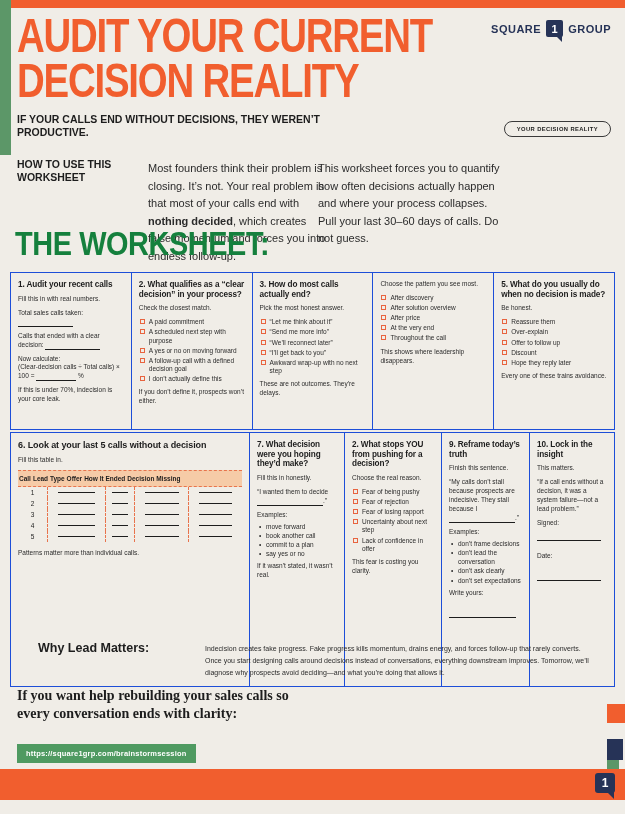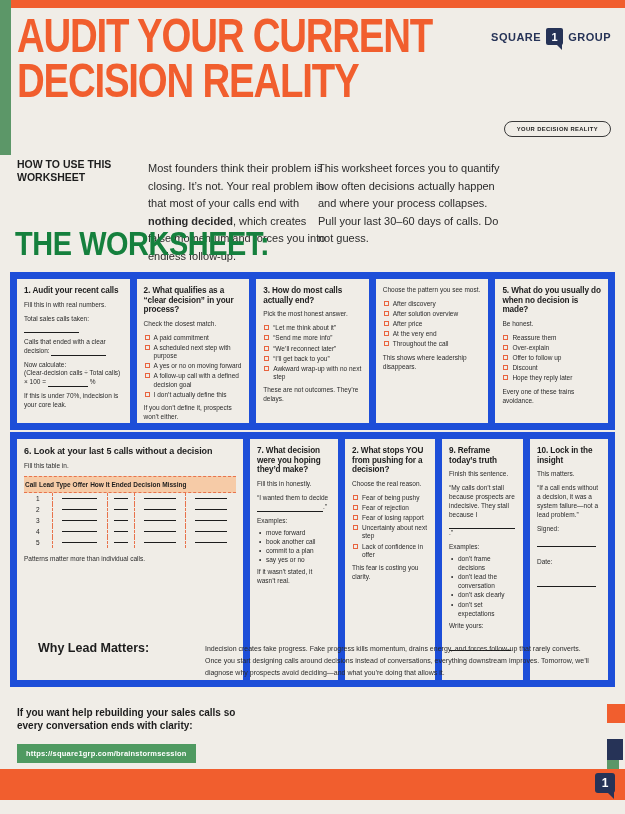--- a/index.html
+++ b/index.html
@@ -7,21 +7,21 @@
   .page {
     position:relative; width:625px; height:814px; margin:0 auto;
     background:#F0EDE7; overflow:hidden;
     font-family:"Liberation Sans", sans-serif; color:#1D1D1D;
   }
   
   .topbar  { position:absolute; left:0; top:0; width:625px; height:8px; background:#F15E2E; }
   .leftbar { position:absolute; left:0; top:0; width:11px; height:155px; background:#5C9768; z-index:2; }
 
   
-  .logo { position:absolute; right:14px; top:20px; display:flex; align-items:center; gap:5px;margin-top:8px; }
+  .logo { position:absolute; right:14px; top:20px; display:flex; align-items:center; gap:5px; }
   .logo-word { font-size:11px; font-weight:bold; color:#263357; letter-spacing:.5px; }
   .logo-mark { position:relative; width:17px; height:17px; background:#263357; color:#fff;
     display:inline-flex; align-items:center; justify-content:center;
     font-size:11px; font-weight:bold; border-radius:2px; }
   .logo-mark::after { content:""; position:absolute; right:1px; bottom:-5px;
     border-top:6px solid #263357; border-left:6px solid transparent; }
   .title { position:absolute; left:17px; top:14px; color:#F15E2E; font-weight:bold; }
   .tline { display:block; font-size:48px; line-height:.93; letter-spacing:-1.5px;
     transform:scaleX(.8); transform-origin:left; white-space:nowrap; }
   .subtitle { position:absolute; left:17px; top:113px; width:310px;
@@ -38,21 +38,21 @@
   .howto-col.c2 { left:318px; width:190px; }
 
   .ws-head { position:absolute; left:15px; top:224px; color:#15803d; font-weight:bold; }
   .tline2 { display:block; font-size:34px; letter-spacing:-.5px;
     transform:scaleX(.85); transform-origin:left; white-space:nowrap; }
 
   
   .row { position:absolute; left:10px; width:605px; display:flex; align-items:stretch; }
   .row1 { top:272px; height:158px; }
   .row2 { top:432px; height:255px; }
-  .wbox { border:7px solid #1d4ed8; padding:7px 7px 5px; overflow:hidden; background:#F0EDE7; }
+  .wbox { border:1px solid #1d4ed8; padding:7px 7px 5px; overflow:hidden; background:#F0EDE7; }
   .wbox + .wbox { border-left:0; }
   .row1 .wbox { flex:1 1 0; }
   .b6  { flex:0 0 240px; }
   .b7  { flex:0 0 95px; }
   .b8  { flex:0 0 97px; }
   .b9  { flex:0 0 88px; }
   .b10 { flex:0 0 85px; }
 
   .bt { font-size:8.2px; font-weight:bold; line-height:1.18; margin-bottom:5px; letter-spacing:-.1px; }
   .b6 .bt { font-size:9px; }
@@ -80,21 +80,21 @@
   .thead .c2,.thead .c3,.thead .c4,.thead .c5,
   .trow .c2,.trow .c3,.trow .c4,.trow .c5 { border-left:1px dashed #E8734C; }
   .wline { display:block; width:72%; margin:5px auto 0; border-bottom:1px solid #1D1D1D; height:1px; }
 
   
   .why-head { position:absolute; left:38px; top:641px; font-size:12.5px; font-weight:bold; }
   .why-body { position:absolute; left:205px; top:643px; width:392px;
     font-size:7px; line-height:1.7; color:#2B2B2B; }
 
   
-  .cta { position:absolute; left:17px; top:706px; font-size:10px; font-weight:bold; line-height:1.3; }
+  .cta { position:absolute; left:17px; top:687px; font-size:14px; font-weight:bold; line-height:1.3;font-family:Liberation Serif, serif; }
   .cta-btn { position:absolute; left:17px; top:744px; background:#4F9A61; color:#fff;
     font-size:7.5px; font-weight:bold; padding:5px 9px; letter-spacing:.2px; cursor:pointer; border:0; }
   .sq { position:absolute; }
   .sq-orange { left:607px; top:704px; width:18px; height:19px; background:#F15E2E; }
   .sq-navy   { left:607px; top:739px; width:16px; height:21px; background:#263357; }
   .sq-green  { left:607px; top:760px; width:12px; height:12px; background:#5C9768; }
   .footbar { position:absolute; left:0; top:769px; width:625px; height:31px; background:#F15E2E; }
   .foot-mark { position:absolute; right:10px; top:4px; width:20px; height:20px; background:#263357;
     color:#fff; display:flex; align-items:center; justify-content:center;
     font-size:12px; font-weight:bold; border-radius:3px; }
@@ -113,20 +113,21 @@
     <span class="logo-word">SQUARE</span>
     <span class="logo-mark">1</span>
     <span class="logo-word">GROUP</span>
   </div>
 
   <h1 class="title">
     <span class="tline">AUDIT YOUR CURRENT</span>
     <span class="tline">DECISION REALITY</span>
   </h1>
 
+  <div class="subtitle">IF YOUR CALLS END WITHOUT DECISIONS, THEY WEREN’T PRODUCTIVE.</div>
   <div class="pill">YOUR DECISION REALITY</div>
 
   <div class="howto-head">HOW TO USE THIS WORKSHEET</div>
   <div class="howto-col c1"><span>Most founders think their problem is closing. It’s not. Your real problem is that most of your calls end with </span><b>nothing decided</b><span>, which creates false momentum and forces you into endless follow-up.</span></div>
   <div class="howto-col c2">This worksheet forces you to quantify how often decisions actually happen and where your process collapses. Pull your last 30–60 days of calls. Do not guess.</div>
 
   <h2 class="ws-head">
       <span class="tline2">THE WORKSHEET:</span>
     </h2>
 

